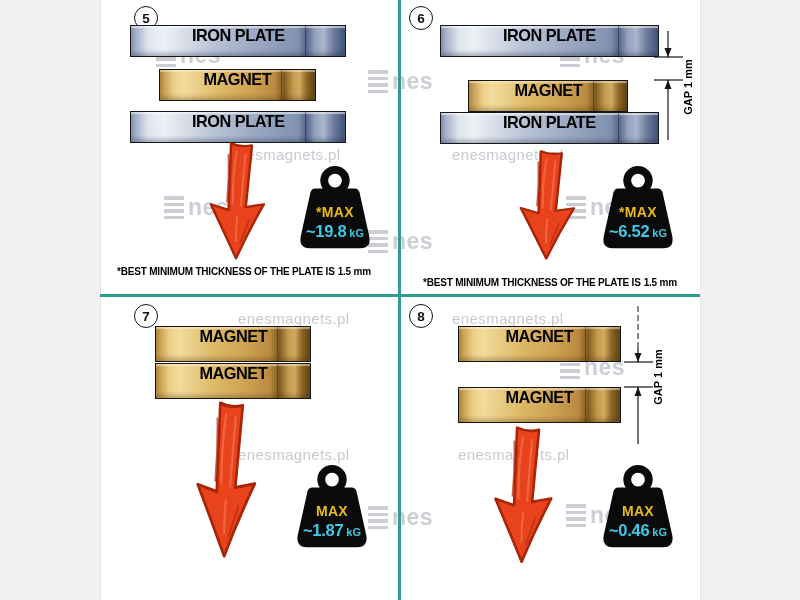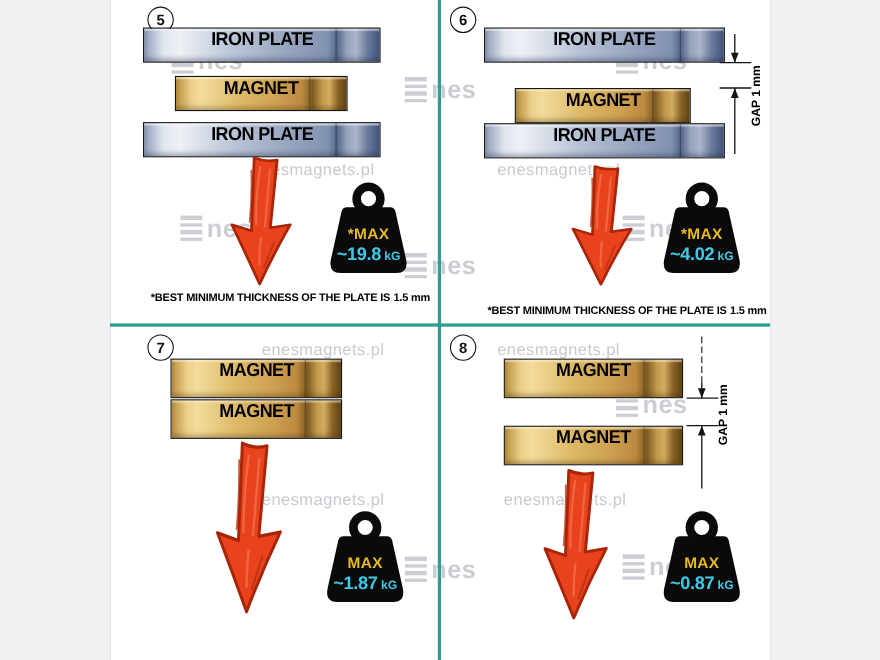--- a/index.html
+++ b/index.html
@@ -33,21 +33,21 @@
   .arrow{position:absolute;z-index:2;}
   .arrow svg{width:100%;height:100%;display:block;}
 
   
   .weight{position:absolute;z-index:2;width:98px;height:94px;}
   .weight svg{width:100%;height:100%;display:block;}
   .w-max{position:absolute;left:0;right:0;top:42px;text-align:center;color:#e9bb1c;font-weight:bold;font-size:14px;letter-spacing:.3px;}
   .w-val{position:absolute;left:0;right:0;top:60px;text-align:center;color:#3fc9e8;font-weight:bold;font-size:16.5px;letter-spacing:-.3px;}
   .w-unit{font-size:11px;margin-left:3px;letter-spacing:0;}
 
-  .footnote{position:absolute;z-index:2;text-align:center;font-size:10px;font-weight:bold;color:#000;letter-spacing:-.2px;padding-left:20px;}
+  .footnote{position:absolute;z-index:2;text-align:center;font-size:10px;font-weight:bold;color:#000;letter-spacing:-.2px;}
   .footnote b{margin-left:3px;}
 
   
   .gapdim{position:absolute;z-index:2;}
   .gap-label{position:absolute;left:28px;top:50%;transform:translateY(-50%) rotate(180deg);writing-mode:vertical-rl;font-size:11px;font-weight:bold;color:#000;white-space:nowrap;}
 </style>
 </head>
 <body>
 
 <div class="screen">
@@ -213,21 +213,21 @@
       <path d="M36 10 Q33 40 35 68 M45 12 Q44 42 43 70 M40 80 Q39 95 40 108" fill="none" stroke="#f47a54" stroke-width="2" opacity=".65"></path>
       <path d="M28 14 Q30 40 29 66 M52 84 Q48 98 44 110" fill="none" stroke="#b12c0c" stroke-width="1.6" opacity=".75"></path>
     </svg>
   </div>
   <div class="weight" style="left:589px;top:162px;">
     <svg viewBox="0 0 100 88">
       <circle cx="50" cy="15" r="11" fill="none" stroke="#0a0a0a" stroke-width="8"></circle>
       <path d="M30 23 L70 23 Q74 23 75 27 L85 72 Q87 84 76 84 L24 84 Q13 84 15 72 L25 27 Q26 23 30 23 Z" fill="#0a0a0a"></path>
     </svg>
     <div class="w-max">*MAX</div>
-    <div class="w-val"><span>~4.02</span><span class="w-unit">kG</span></div>
+    <div class="w-val"><span>~6.52</span><span class="w-unit">kG</span></div>
   </div>
   <div class="footnote" style="left:408px;top:277px;width:284px;"><span>*BEST MINIMUM THICKNESS OF THE PLATE IS</span><b>1.5 mm</b></div>
 
   <div class="numc" style="left:134px;top:304px;">
       <span>7</span>
     </div>
   <div class="plate magnet" style="left:155px;top:326px;width:156px;height:36px;">
       <span class="plate-label">MAGNET</span>
     </div>
   <div class="plate magnet" style="left:155px;top:363px;width:156px;height:36px;">
@@ -276,16 +276,16 @@
       <path d="M36 10 Q33 40 35 68 M45 12 Q44 42 43 70 M40 80 Q39 95 40 108" fill="none" stroke="#f47a54" stroke-width="2" opacity=".65"></path>
       <path d="M28 14 Q30 40 29 66 M52 84 Q48 98 44 110" fill="none" stroke="#b12c0c" stroke-width="1.6" opacity=".75"></path>
     </svg>
   </div>
   <div class="weight" style="left:589px;top:461px;">
     <svg viewBox="0 0 100 88">
       <circle cx="50" cy="15" r="11" fill="none" stroke="#0a0a0a" stroke-width="8"></circle>
       <path d="M30 23 L70 23 Q74 23 75 27 L85 72 Q87 84 76 84 L24 84 Q13 84 15 72 L25 27 Q26 23 30 23 Z" fill="#0a0a0a"></path>
     </svg>
     <div class="w-max">MAX</div>
-    <div class="w-val"><span>~0.87</span><span class="w-unit">kG</span></div>
+    <div class="w-val"><span>~0.46</span><span class="w-unit">kG</span></div>
   </div>
 
 </div>
 
 </body></html>

